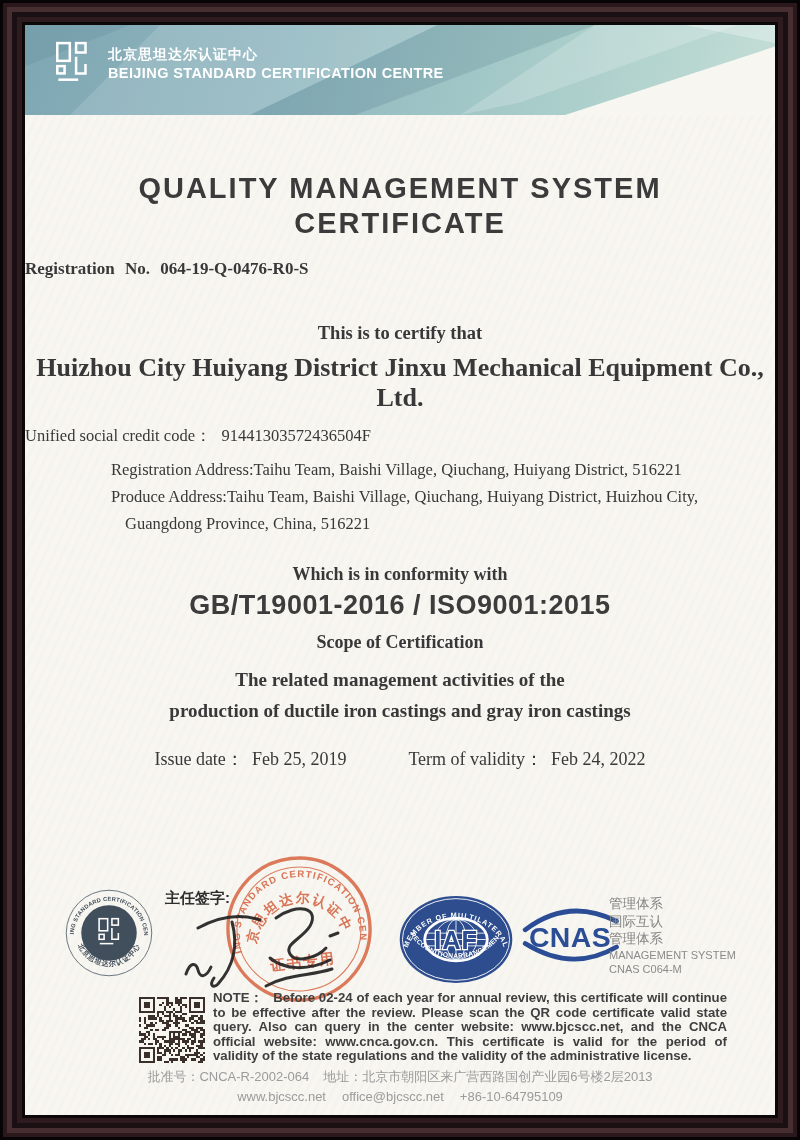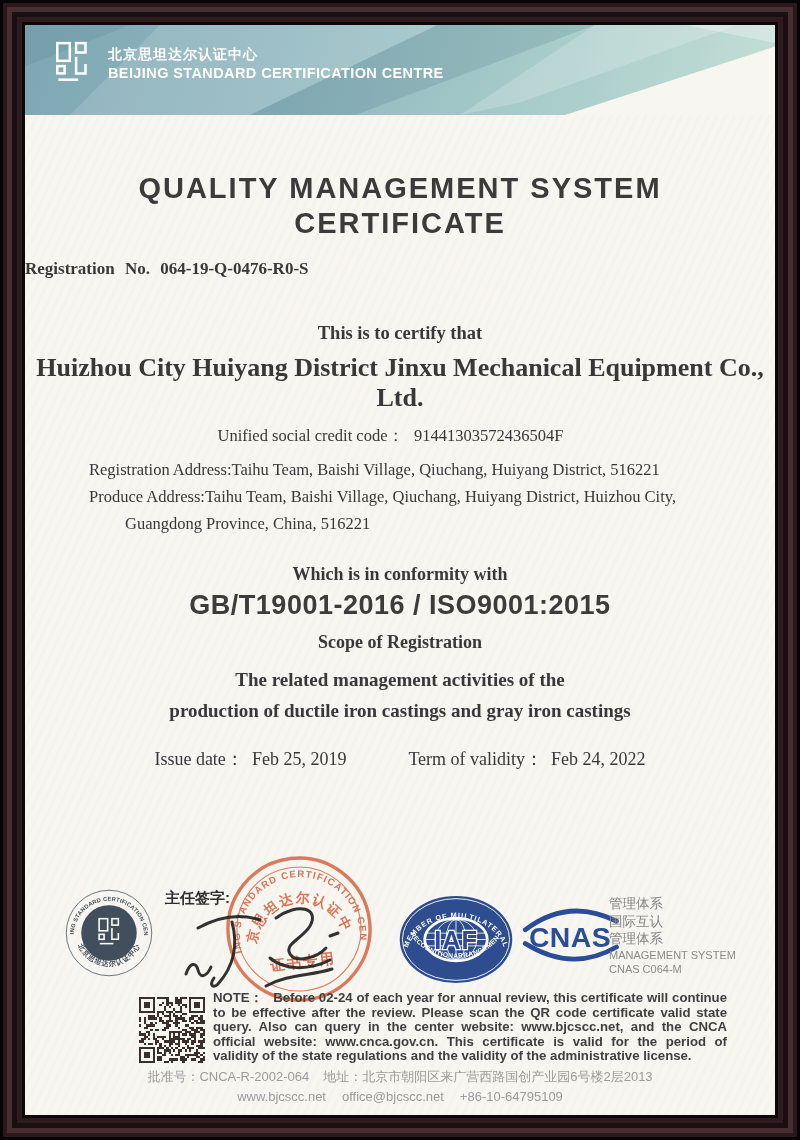--- a/index.html
+++ b/index.html
@@ -27,23 +27,23 @@
   .brand{position:absolute;left:28px;top:16px;display:flex;align-items:center;gap:13px;}
   .brand-text{color:#fff;font-family:"Liberation Sans",sans-serif;line-height:1.25;}
   .brand-cn{font-size:14px;font-weight:bold;letter-spacing:1px;}
   .brand-en{font-size:14.5px;font-weight:bold;letter-spacing:.4px;}
   
   .main{color:#383838;}
   .title-block{margin-top:56px;text-align:center;font-family:"Liberation Sans",sans-serif;font-weight:bold;font-size:29px;line-height:35px;letter-spacing:2px;color:#3b3b3b;}
   .reg-line{margin-top:18px;padding-right:44px;font-weight:bold;font-size:17px;word-spacing:6px;}
   .certify{margin-top:44px;text-align:center;font-weight:bold;font-size:18.5px;}
   .company{margin-top:9px;text-align:center;font-weight:bold;font-size:26px;}
-  .credit{margin-top:12px;text-align:center;padding-right:19px;font-size:16.5px;}
+  .credit{margin-top:12px;text-align:left;padding-right:19px;font-size:16.5px;}
   .credit .val{margin-left:10px;}
-  .addr{margin-top:7px;text-align:left;padding-left:64px;font-size:16.5px;}
+  .addr{margin-top:7px;text-align:left;padding-left:86px;font-size:16.5px;}
   .addr.first{margin-top:13px;}
   .addr.indent{padding-left:100px;}
   .conform{margin-top:30px;text-align:center;font-weight:bold;font-size:18px;}
   .standard{margin-top:5px;text-align:center;font-family:"Liberation Sans",sans-serif;font-weight:bold;font-size:27px;letter-spacing:.5px;color:#3c3c3c;}
   .scopehead{margin-top:11px;text-align:center;font-weight:bold;font-size:18px;}
   .scope1{margin-top:16px;text-align:center;font-weight:bold;font-size:19px;}
   .scope2{margin-top:9px;text-align:center;font-weight:bold;font-size:19px;}
   .dates{margin-top:25px;display:flex;justify-content:center;gap:62px;font-size:18px;}
   .dates .lbl{margin-right:8px;}
   
@@ -106,21 +106,21 @@
       <div class="certify">This is to certify that</div>
       <div class="company">Huizhou City Huiyang District Jinxu Mechanical Equipment Co., Ltd.</div>
       <div class="credit">
         <span>Unified social credit code：</span><span class="val">91441303572436504F</span>
       </div>
       <div class="addr first">Registration Address:Taihu Team, Baishi Village, Qiuchang, Huiyang District, 516221</div>
       <div class="addr">Produce Address:Taihu Team, Baishi Village, Qiuchang, Huiyang District, Huizhou City,</div>
       <div class="addr indent">Guangdong Province, China, 516221</div>
       <div class="conform">Which is in conformity with</div>
       <div class="standard">GB/T19001-2016 / ISO9001:2015</div>
-      <div class="scopehead">Scope of Registration</div>
+      <div class="scopehead">Scope of Certification</div>
       <div class="scope1">The related management activities of the</div>
       <div class="scope2">production of ductile iron castings and gray iron castings</div>
       <div class="dates">
         <div>
           <span class="lbl">Issue date：</span><span>Feb 25, 2019</span>
         </div>
         <div>
           <span class="lbl">Term of validity：</span><span>Feb 24, 2022</span>
         </div>
       </div>

